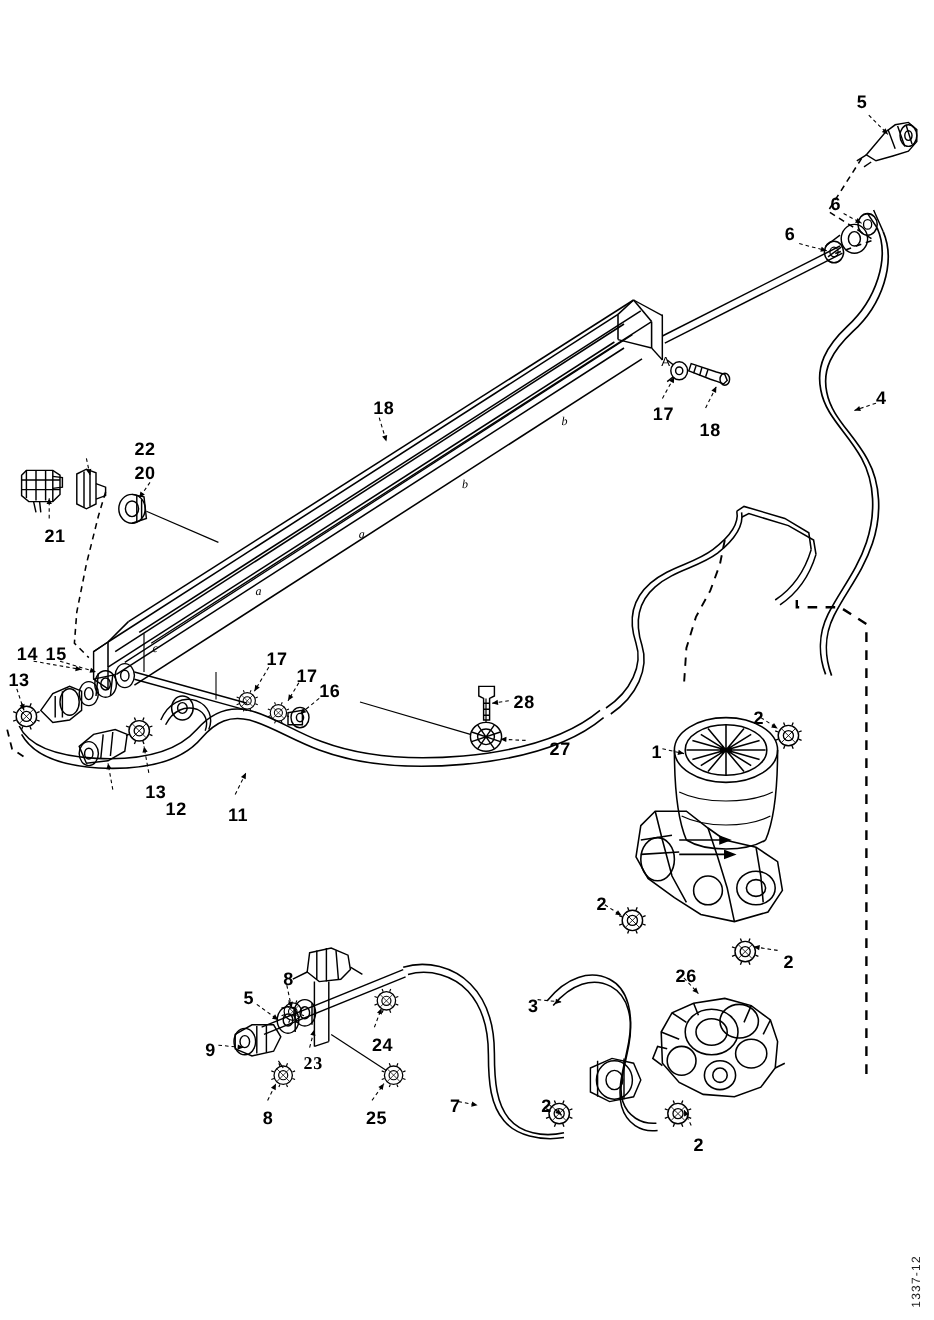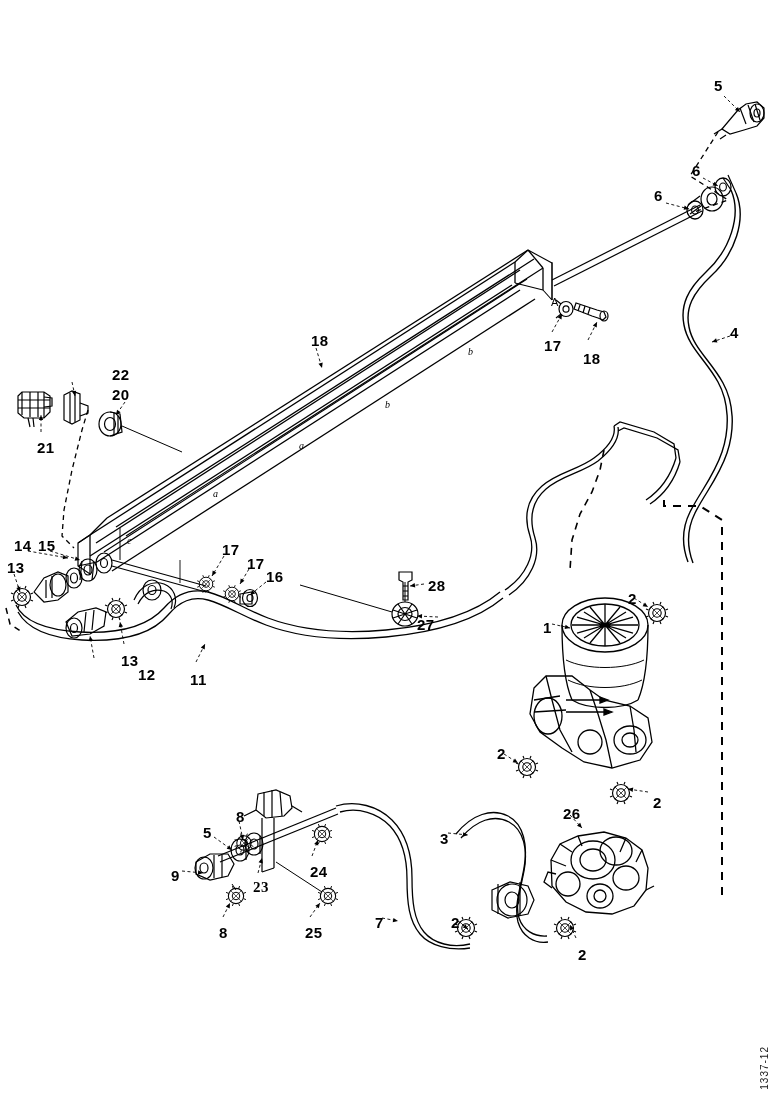--- a/index.html
+++ b/index.html
@@ -530,21 +530,21 @@
   <div class="callout" style="left:14px;  top:538px;">14</div>
   <div class="callout" style="left:38px;  top:538px;">15</div>
   <div class="callout" style="left:7px; top:560px;">13</div>
   <div class="callout" style="left:222px; top:542px;">17</div>
   <div class="callout" style="left:247px; top:556px;">17</div>
   <div class="callout" style="left:266px; top:569px;">16</div>
   <div class="callout" style="left:90px;  top:667px;margin-left:48px;">12</div>
   <div class="callout" style="left:121px; top:653px;">13</div>
   <div class="callout" style="left:190px; top:672px;">11</div>
   <div class="callout" style="left:428px; top:566px;margin-top:12px;">28</div>
-  <div class="callout" style="left:417px; top:617px;">27</div>
+  <div class="callout" style="left:458px; top:617px;">27</div>
   <div class="callout" style="left:543px; top:620px;">1</div>
   <div class="callout" style="left:628px; top:591px;">2</div>
   <div class="callout" style="left:497px; top:746px;">2</div>
   <div class="callout" style="left:653px; top:795px;">2</div>
   <div class="callout" style="left:563px; top:806px;">26</div>
   <div class="callout" style="left:440px; top:831px;">3</div>
   <div class="callout" style="left:203px; top:825px;">5</div>
   <div class="callout" style="left:236px; top:809px;">8</div>
   <div class="callout" style="left:171px; top:868px;">9</div>
   <div class="callout" style="left:253px; top:880px;font-family:Liberation Serif, serif;">23</div>

